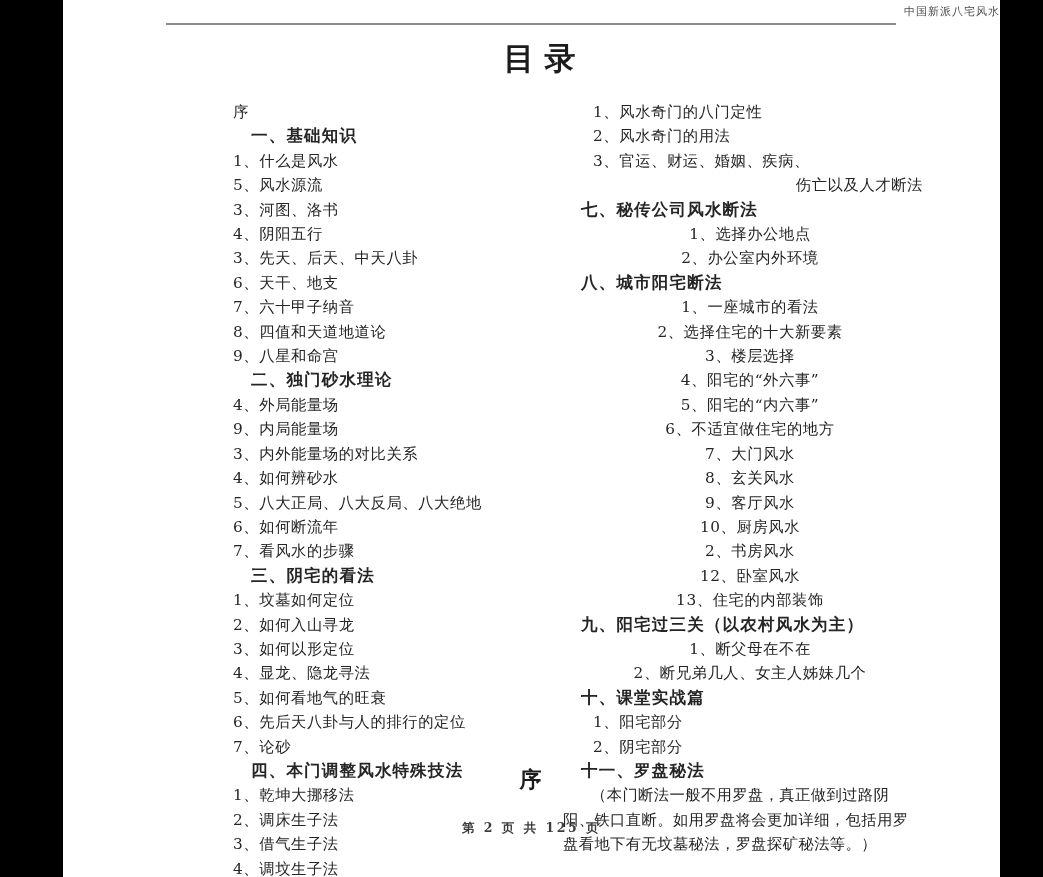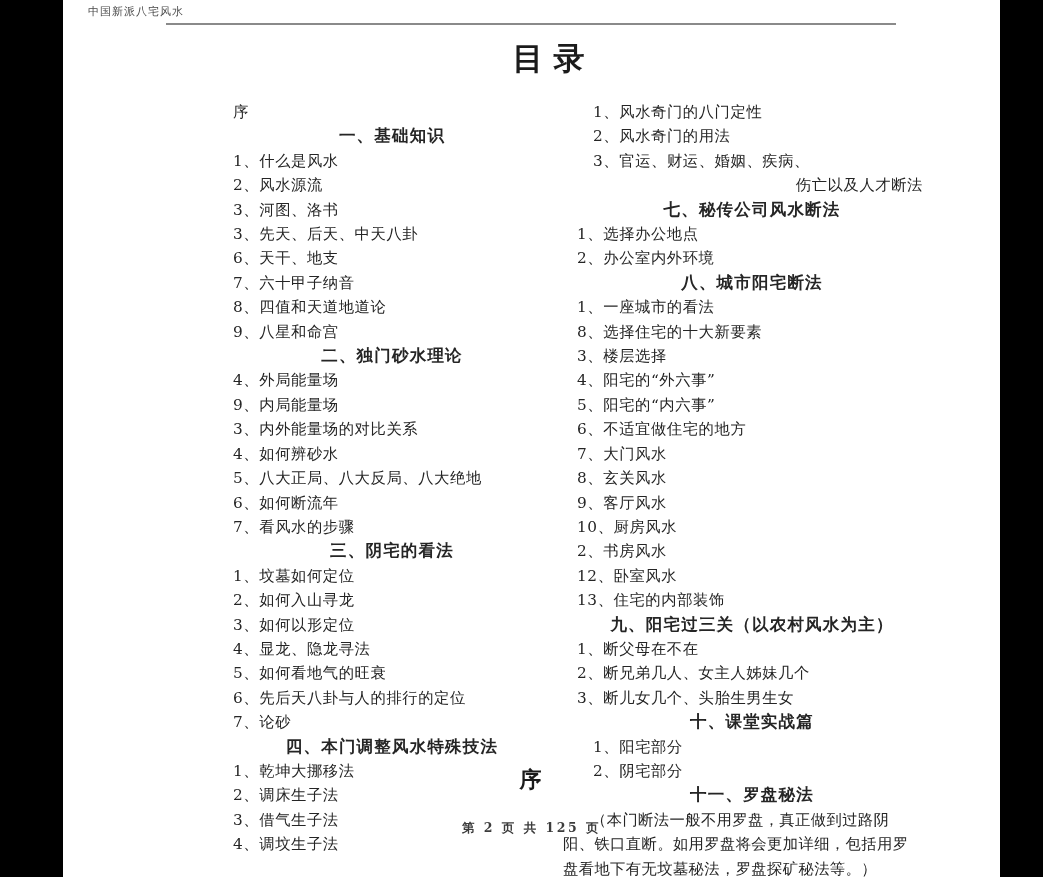--- a/index.html
+++ b/index.html
@@ -29,40 +29,39 @@
     left: 0;
     top: 0;
     width: 937px;
     height: 28px;
   }
   .header-title {
     position: absolute;
     left: 0;
     top: 4px;
     width: 937px;
-    text-align: left;
+    text-align: right;
     font-size: 11px;
     color: #4a4a4a;
     letter-spacing: 1px;
     font-family: "DejaVu Serif", "Liberation Serif", serif;
-    margin-left: 25px;
   }
   .header-rule {
     position: absolute;
     left: 103px;
     top: 23px;
     width: 730px;
     height: 2px;
     background: #8a8a8a;
   }
 
   
   .doc-title {
     position: absolute;
-    left: 17px;
+    left: 8px;
     top: 38px;
     width: 937px;
     text-align: center;
     font-size: 31px;
     font-weight: bold;
     color: #1b1b1b;
     letter-spacing: 10px;
     text-indent: 10px;
     font-family: Liberation Serif, serif;
   }
@@ -91,31 +90,31 @@
   }
   .entry.sub {
     font-weight: normal;
     padding-left: 0px;
   }
   .entry.head {
     font-weight: bold;
     font-size: 16.5px;
     padding-left: 18px;
     letter-spacing: 1.2px;
-    text-align: center;
   }
   .entry.plain {
     padding-left: 0px;
   }
   .entry.cont {
     padding-left: 0px;
     text-align: right;
   }
   .entry.indent1 {
     padding-left: 14px;
+    text-align: center;
   }
   .entry.indent2 {
     padding-left: 30px;
   }
 
   .para {
     color: #252525;
     font-size: 15.3px;
     line-height: 24.4px;
     letter-spacing: 0.4px;
@@ -160,22 +159,23 @@
   </div>
 
   <div class="doc-title">目录</div>
 
   <div class="toc">
 
     <div class="col col-left" id="col-left">
         <div class="entry plain">序</div>
         <div class="entry head">一、基础知识</div>
         <div class="entry sub">1、什么是风水</div>
-        <div class="entry sub">2、风水源流</div>
+        <div class="entry sub">5、风水源流</div>
         <div class="entry sub">3、河图、洛书</div>
+        <div class="entry sub">4、阴阳五行</div>
         <div class="entry sub">3、先天、后天、中天八卦</div>
         <div class="entry sub">6、天干、地支</div>
         <div class="entry sub">7、六十甲子纳音</div>
         <div class="entry sub">8、四值和天道地道论</div>
         <div class="entry sub">9、八星和命宫</div>
         <div class="entry head">二、独门砂水理论</div>
         <div class="entry sub">4、外局能量场</div>
         <div class="entry sub">9、内局能量场</div>
         <div class="entry sub">3、内外能量场的对比关系</div>
         <div class="entry sub">4、如何辨砂水</div>
@@ -200,36 +200,35 @@
     <div class="col col-right" id="col-right">
       <div class="entry indent2">1、风水奇门的八门定性</div>
         <div class="entry indent2">2、风水奇门的用法</div>
         <div class="entry indent2">3、官运、财运、婚姻、疾病、</div>
         <div class="entry cont">伤亡以及人才断法</div>
         <div class="entry head">七、秘传公司风水断法</div>
         <div class="entry indent1">1、选择办公地点</div>
         <div class="entry indent1">2、办公室内外环境</div>
         <div class="entry head">八、城市阳宅断法</div>
         <div class="entry indent1">1、一座城市的看法</div>
-        <div class="entry indent1">8、选择住宅的十大新要素</div>
+        <div class="entry indent1">2、选择住宅的十大新要素</div>
         <div class="entry indent1">3、楼层选择</div>
         <div class="entry indent1">4、阳宅的“外六事”</div>
         <div class="entry indent1">5、阳宅的“内六事”</div>
         <div class="entry indent1">6、不适宜做住宅的地方</div>
         <div class="entry indent1">7、大门风水</div>
         <div class="entry indent1">8、玄关风水</div>
         <div class="entry indent1">9、客厅风水</div>
         <div class="entry indent1">10、厨房风水</div>
         <div class="entry indent1">2、书房风水</div>
         <div class="entry indent1">12、卧室风水</div>
         <div class="entry indent1">13、住宅的内部装饰</div>
         <div class="entry head">九、阳宅过三关（以农村风水为主）</div>
         <div class="entry indent1">1、断父母在不在</div>
         <div class="entry indent1">2、断兄弟几人、女主人姊妹几个</div>
-        <div class="entry indent1">3、断儿女几个、头胎生男生女</div>
         <div class="entry head">十、课堂实战篇</div>
         <div class="entry indent2">1、阳宅部分</div>
         <div class="entry indent2">2、阴宅部分</div>
         <div class="entry head">十一、罗盘秘法</div>
         <div class="para">（本门断法一般不用罗盘，真正做到过路阴阳、铁口直断。如用罗盘将会更加详细，包括用罗盘看地下有无坟墓秘法，罗盘探矿秘法等。）</div>
     </div>
 
   </div>
 
   <div class="sub-heading">序</div>

